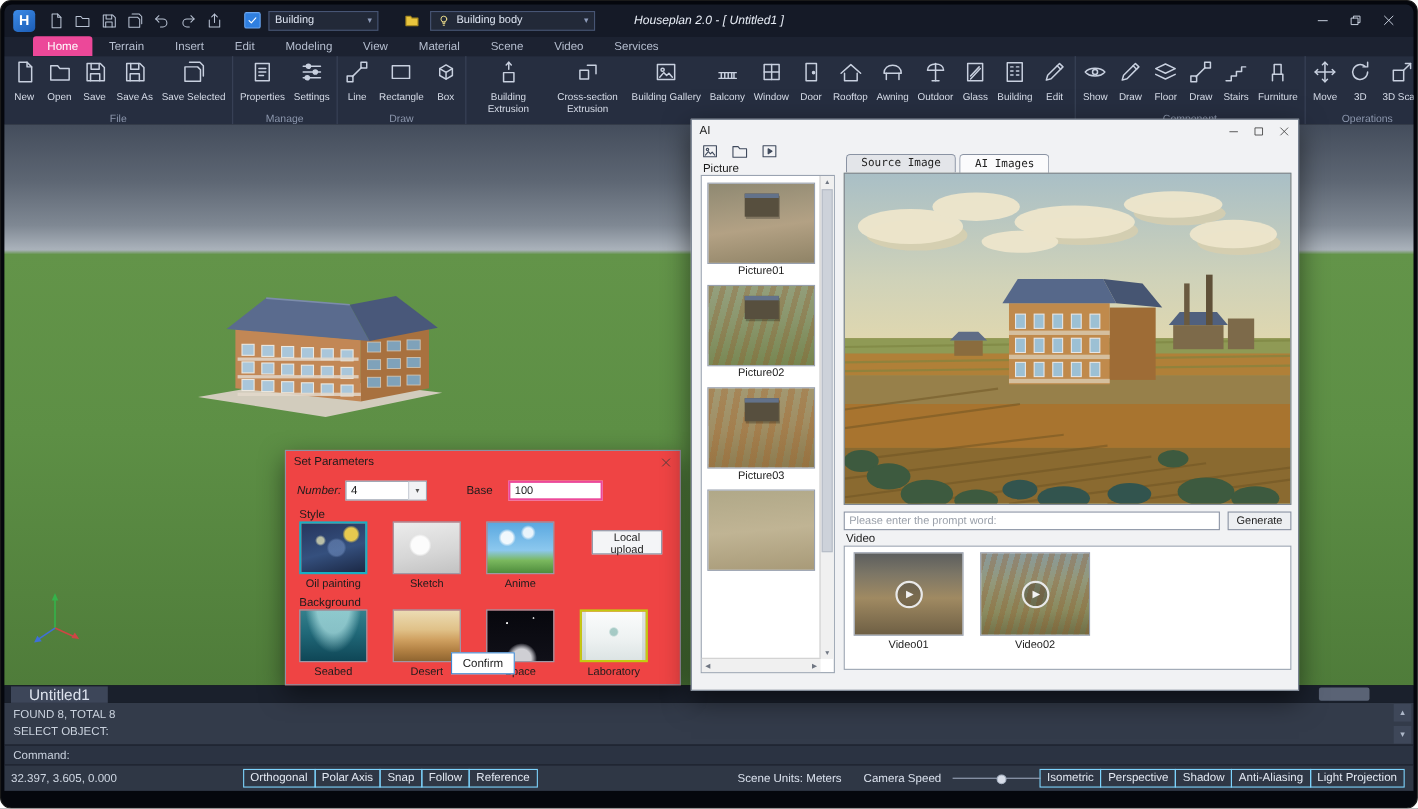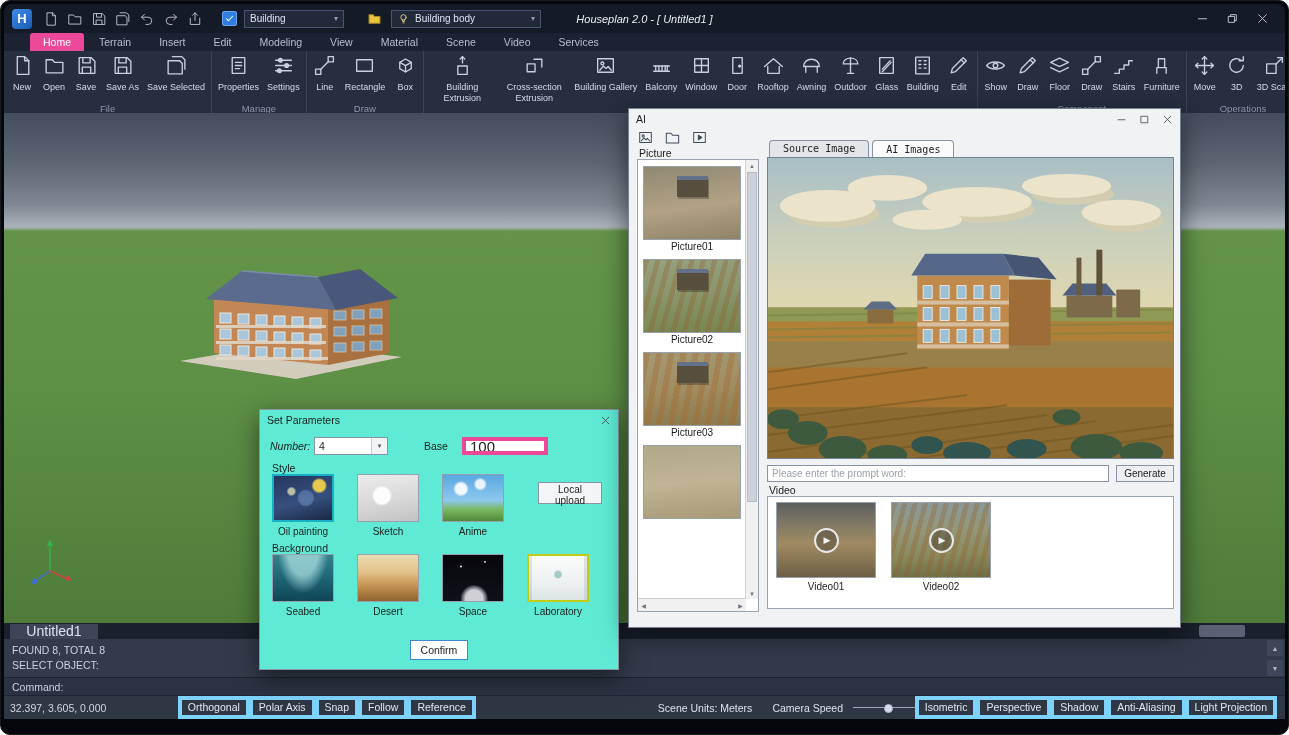--- a/index.html
+++ b/index.html
@@ -56,21 +56,21 @@
   .cscroll{position:absolute;right:2px;top:1px;bottom:1px;width:17px;}
   .cs-btn{position:absolute;right:0;width:16px;height:16px;background:#3e4759;color:#aeb8c9;font-size:7px;display:flex;align-items:center;justify-content:center;}
   .cs-btn.up{top:0;} .cs-btn.down{bottom:0;}
   #cmdline{position:absolute;top:676px;left:3px;width:1281px;height:18px;background:#2b3342;border-top:1px solid #1e2430;color:#c9d1dd;font-size:10.5px;display:flex;align-items:center;padding:0 8px;box-sizing:border-box;}
 
   
   #statusbar{position:absolute;top:694px;left:3px;width:1281px;height:24px;background:#2f3745;border-top:1px solid #1e2430;display:flex;align-items:center;font-size:10.5px;color:#dbe2ee;padding:0 6px;box-sizing:border-box;}
   .coords{width:212px;color:#cfd7e3;}
   .tgl-group{display:flex;}
   #tgl-left{margin-left:14px;}
-  .tgl{border:4px solid #7dd3fc;padding:1px 6px;margin-left:-1px;color:#e2e8f2;line-height:13px;white-space:nowrap;cursor:default;}
+  .tgl{border:1px solid #7dd3fc;padding:1px 6px;margin-left:-1px;color:#e2e8f2;line-height:13px;white-space:nowrap;cursor:default;}
   .units{margin-left:182px;white-space:nowrap;}
   .cam-label{margin-left:20px;white-space:nowrap;}
   .slider{position:relative;height:10px;width:86px;margin-left:10px;}
   .slider .track{position:absolute;left:0;right:0;top:4.5px;height:1px;background:#9aa5b8;}
   .slider .handle{position:absolute;top:1px;width:7px;height:7px;background:#d7dde8;border:1px solid #aab4c4;border-radius:50%;}
   #tgl-right{margin-left:auto;margin-right:2px;}
 
   
   .dlg-titlebar{position:absolute;top:0;left:0;right:0;height:20px;display:flex;align-items:center;padding:0 7px;font-size:10.5px;color:#1c1c1c;}
   .dcs{margin-left:auto;display:flex;gap:12px;color:#3c3c3c;align-items:center;}
@@ -107,27 +107,27 @@
   .prompt::placeholder{color:#9aa0aa;}
   .generate{width:58px;height:17px;border:1px solid #8a93a3;background:#edeff2;font-size:10px;padding:0;color:#1c1c1c;}
   .ai-video-label{position:absolute;top:375px;left:140px;font-size:10.5px;color:#1c1c1c;}
   #video-items{position:absolute;top:387px;left:138px;width:407px;height:113px;background:#fff;border:1px solid #9aa3b1;box-sizing:border-box;display:flex;gap:15px;padding:5px 8px;align-items:flex-start;}
   .vitem{width:100px;}
   .thumb.vid{width:100px;height:76px;display:flex;align-items:center;justify-content:center;}
   .play-circle{width:25px;height:25px;border:2px solid #e9e9e9;border-radius:50%;background:rgba(30,30,30,.28);color:#f2f2f2;font-size:9px;display:flex;align-items:center;justify-content:center;padding-left:2px;box-sizing:border-box;}
   .vcap{text-align:center;font-size:10px;margin-top:3px;color:#1c1c1c;}
 
   
-  #sp-dialog{position:absolute;left:258px;top:408px;width:360px;height:261px;background:#5eead4;border:1px solid #8a93a3;box-shadow:0 8px 22px rgba(0,0,0,.5);z-index:25;box-sizing:border-box;color:#1c1c1c;}
+  #sp-dialog{position:absolute;left:258px;top:408px;width:360px;height:214px;background:#ef4444;border:1px solid #8a93a3;box-shadow:0 8px 22px rgba(0,0,0,.5);z-index:25;box-sizing:border-box;color:#1c1c1c;}
   .sp-row1{position:absolute;top:27px;left:10px;right:10px;height:18px;font-size:10.5px;}
   .sp-row1 .lab{position:absolute;top:3px;}
   .lab.num{left:0;font-style:italic;} .lab.base{left:154px;}
   .sp-select{position:absolute;left:44px;top:0;width:74px;height:18px;background:#fff;border:1px solid #8a93a3;box-sizing:border-box;display:flex;align-items:center;font-size:10.5px;padding-left:4px;}
   .spsel-arr{margin-left:auto;width:15px;height:100%;border-left:1px solid #c9ced6;display:flex;align-items:center;justify-content:center;font-size:7px;color:#555;background:#f2f3f5;}
-  .sp-input{position:absolute;left:192px;top:0;width:86px;height:18px;border:4px solid #ec4899;font-size:15px;padding:0 4px;box-sizing:border-box;background:#fff;color:#222;}
+  .sp-input{position:absolute;left:192px;top:0;width:86px;height:18px;border:2px solid #ec4899;font-size:10px;padding:0 4px;box-sizing:border-box;background:#fff;color:#222;}
   .sp-label{position:absolute;left:12px;font-size:10.5px;}
   .sp-label.styles{top:52px;} .sp-label.bgs{top:132px;}
   #style-items{position:absolute;top:64px;left:12px;display:flex;gap:23px;}
   #bg-items{position:absolute;top:144px;left:12px;display:flex;gap:23px;}
   .sitem{width:62px;}
   .thumb.sthumb{width:62px;height:48px;}
   .scap{text-align:center;font-size:10px;margin-top:4px;white-space:nowrap;}
   .localupload{position:absolute;right:16px;top:72px;width:64px;height:22px;border:1px solid #8a93a3;background:#f4f5f7;font-size:10px;color:#1c1c1c;}
   .confirm{position:absolute;left:50%;transform:translateX(-50%);bottom:9px;width:58px;height:20px;background:#fff;border:1px solid #3f87cf;font-size:10.5px;color:#1c1c1c;}
 

